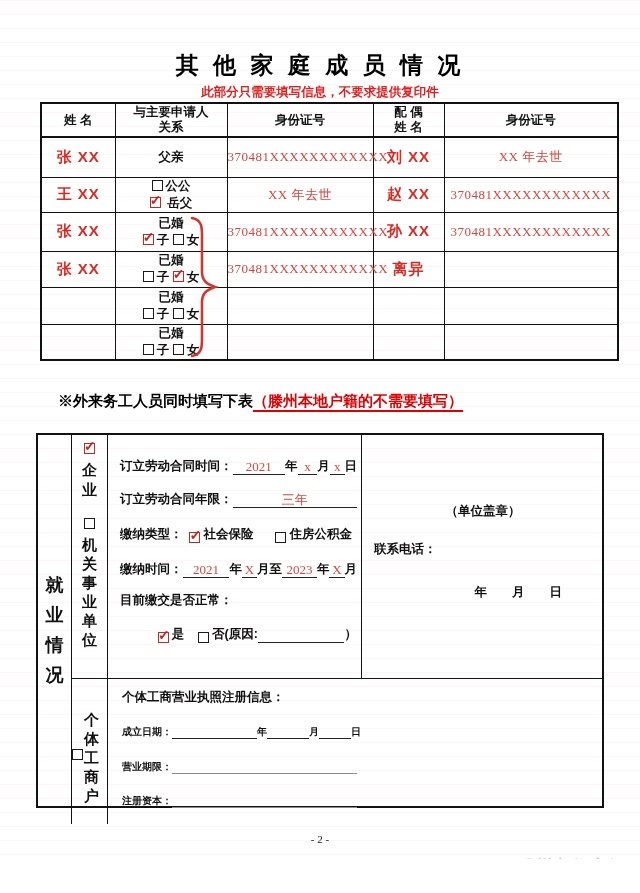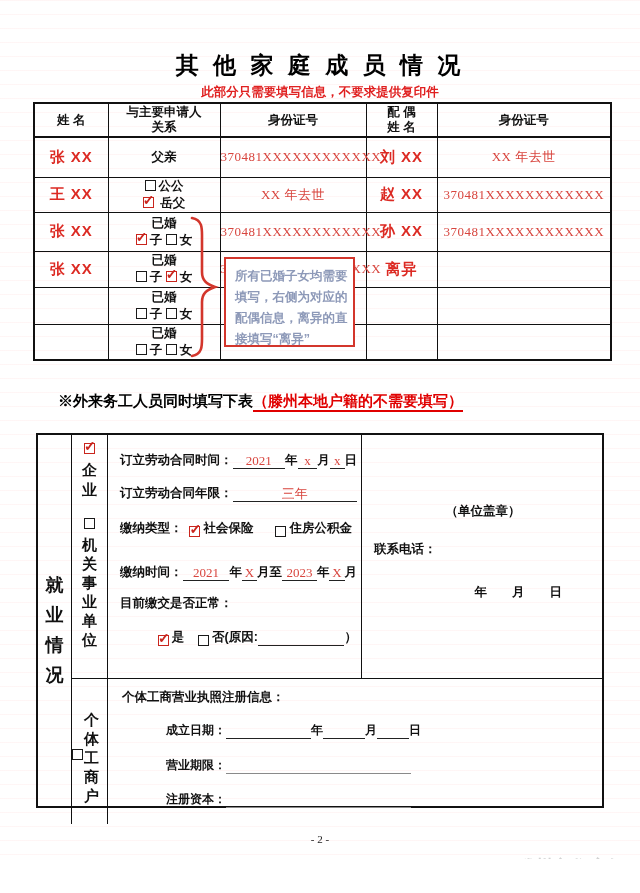--- a/index.html
+++ b/index.html
@@ -8,21 +8,21 @@
     position:relative; width:640px; height:859px; background:#fff;
     background-image:repeating-linear-gradient(180deg, rgba(255,228,228,.35) 0 1px, transparent 1px 14px);
     font-family:"Liberation Sans", sans-serif; color:#111; overflow:hidden;
   }
   
   .title { position:absolute; top:50px; left:0; width:100%; text-align:center;
            font-size:23px; font-weight:bold; letter-spacing:4px; color:#000; }
   .subtitle { position:absolute; top:84px; left:0; width:100%; text-align:center;
               font-size:12.5px; font-weight:bold; color:#e02020; }
   
-  table.fam { position:absolute; left:33px; top:102px; width:577px;
+  table.fam { position:absolute; left:40px; top:102px; width:577px;
               border-collapse:collapse; table-layout:fixed; border:2px solid #111; }
   table.fam th, table.fam td { border:1px solid #111; text-align:center; vertical-align:middle; padding:0; }
   table.fam thead th { font-size:12.5px; font-weight:bold; height:34px; line-height:15px; border-bottom:2px solid #111; }
   .rname { font-size:15px; font-weight:bold; color:#dc2a23; letter-spacing:1px; }
   .rid   { font-size:13px; color:#d8453e; font-family:"Liberation Serif", serif; letter-spacing:.5px; }
   .rrel  { font-size:12.5px; font-weight:bold; line-height:17px; color:#111; }
   td.top { vertical-align:top; padding-top:2px; }
   
   .cb { display:inline-block; width:11px; height:11px; border:1.6px solid #1a1a1a;
         background:#fff; position:relative; vertical-align:-1px; margin-right:3px; }
@@ -46,38 +46,38 @@
               display:flex; align-items:center; justify-content:center; }
   .vside { width:20px; word-break:break-all; line-height:30px; font-size:18px; font-weight:bold; text-align:center; }
   .emp-cat-top { grid-column:2; grid-row:1; display:flex; flex-direction:column; align-items:center; padding-top:8px; }
   .emp-cat-bot { grid-column:2; grid-row:2; border-bottom:none !important;
                  display:flex; align-items:center; padding-top:12px; }
   .vtext { width:17px; word-break:break-all; line-height:20px; text-align:center; font-weight:bold; font-size:15px; }
   .vtext.small { line-height:19px; }
   .emp-cat-top .cb { margin:0 0 6px 0; }
   .emp-cat-top .vtext:first-of-type { margin-bottom:18px; }
   .emp-cat-bot .cb { margin:0 0 6px 0; }
-  .emp-content { grid-column:3; grid-row:1; padding:16px 4px 0 12px; }
+  .emp-content { grid-column:3; grid-row:1; padding:22px 4px 0 12px; }
   .emp-opinion { grid-column:4; grid-row:1; border-right:none !important; padding:12px 10px 0 12px; }
   .emp-business{ grid-column:3/5; grid-row:2; border-right:none !important; border-bottom:none !important;
                  padding:10px 12px 16px 14px; }
   .fline { display:flex; align-items:flex-end; height:18px; margin-bottom:15px;
            font-size:12.5px; font-weight:bold; white-space:nowrap; }
   .bl { display:inline-block; border-bottom:1.2px solid #222; text-align:center;
         height:16px; line-height:16px; color:#d8453e; font-family:"Liberation Serif", serif; font-size:13px; font-weight:normal; }
   .bl.gray { border-color:#8a8a8a; }
   .op-title { font-size:12.5px; font-weight:bold; }
   .op-stamp { margin-top:56px; text-align:center; font-size:12.5px; font-weight:bold; }
   .op-line  { font-size:12.5px; font-weight:bold; }
   .op-handler { margin-top:46px; }
   .op-phone { margin-top:21px; }
   .op-date { margin-top:26px; text-align:right; padding-right:30px; font-size:12.5px; font-weight:bold; }
   .biz-title { font-size:12.5px; font-weight:bold; }
   .biz-line { margin-top:15px; display:flex; align-items:flex-end; height:18px;
-              font-size:12px; font-weight:bold; white-space:nowrap;margin-left:44px; }
+              font-size:10px; font-weight:bold; white-space:nowrap; }
   
   .pagenum { position:absolute; top:833px; left:0; width:100%; text-align:center;
              font-size:11px; font-family:"Liberation Serif", serif; color:#222; }
   .wm { position:absolute; top:855px; left:486px; display:flex; align-items:center; gap:4px;
         color:#d2d2d2; font-size:17px; font-weight:bold; letter-spacing:1px; }
 </style>
 </head>
 <body>
 
 <div class="page">
@@ -166,23 +166,20 @@
         <td class="rname"></td>
         <td class="rid"></td>
       </tr>
     </tbody>
   </table>
 
   <svg class="brace" width="36" height="146" viewBox="0 0 36 146">
     <path d="M6,4 C17,6 16,15 16,25 L16,58 C16,66 20,70 29,73 C20,76 16,80 16,88 L16,121 C16,131 17,140 6,142" stroke="#d3362c" stroke-width="2.6" fill="none" stroke-linecap="round"></path>
   </svg>
 
-  <div class="note-box">
-    <span>所有已婚子女均需要填写，右侧为对应的配偶信息，离异的直接填写“离异”</span>
-  </div>
 
   <div class="sec2">
     <span>※外来务工人员同时填写下表</span><span class="red-u">（滕州本地户籍的不需要填写）</span>
   </div>
 
   <div class="emp">
 
     <div class="emp-side">
       <div class="vside">就业情况</div>
     </div>
@@ -206,21 +203,21 @@
         <span>年</span>
         <span class="bl" style="width:24px">x</span>
         <span>月</span>
         <span class="bl" style="width:18px">x</span>
         <span>日</span>
       </div>
       <div class="fline" style="margin-bottom:17px">
         <span>订立劳动合同年限：</span>
         <span class="bl" style="width:150px">三年</span>
       </div>
-      <div class="fline" style="margin-bottom:26px">
+      <div class="fline" style="margin-bottom:17px">
         <span>缴纳类型：</span>&nbsp;&nbsp;
         <span class="cb checked"></span>
         <span>社会保险</span>
         <span style="width:22px"></span>
         <span class="cb"></span>
         <span>住房公积金</span>
       </div>
       <div class="fline" style="margin-bottom:13px">
         <span>缴纳时间：</span>
         <span class="bl" style="width:62px">2021</span>

